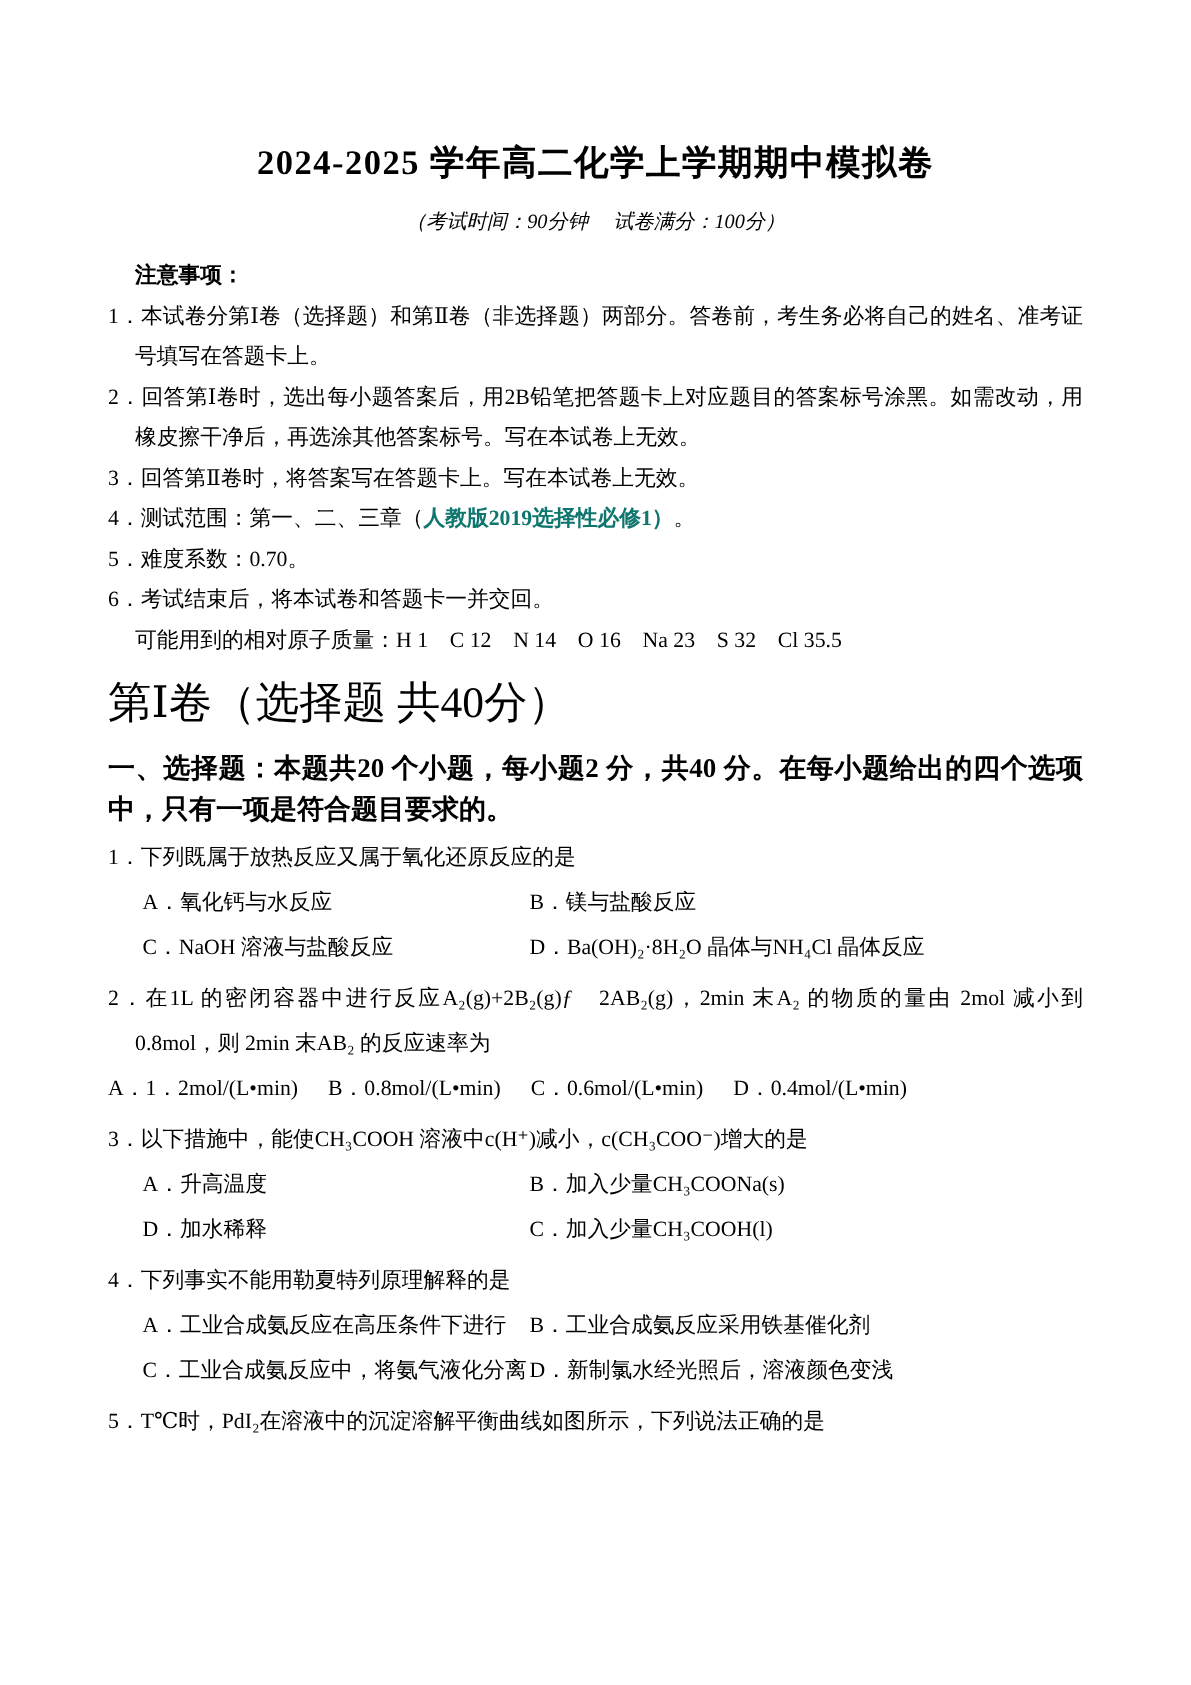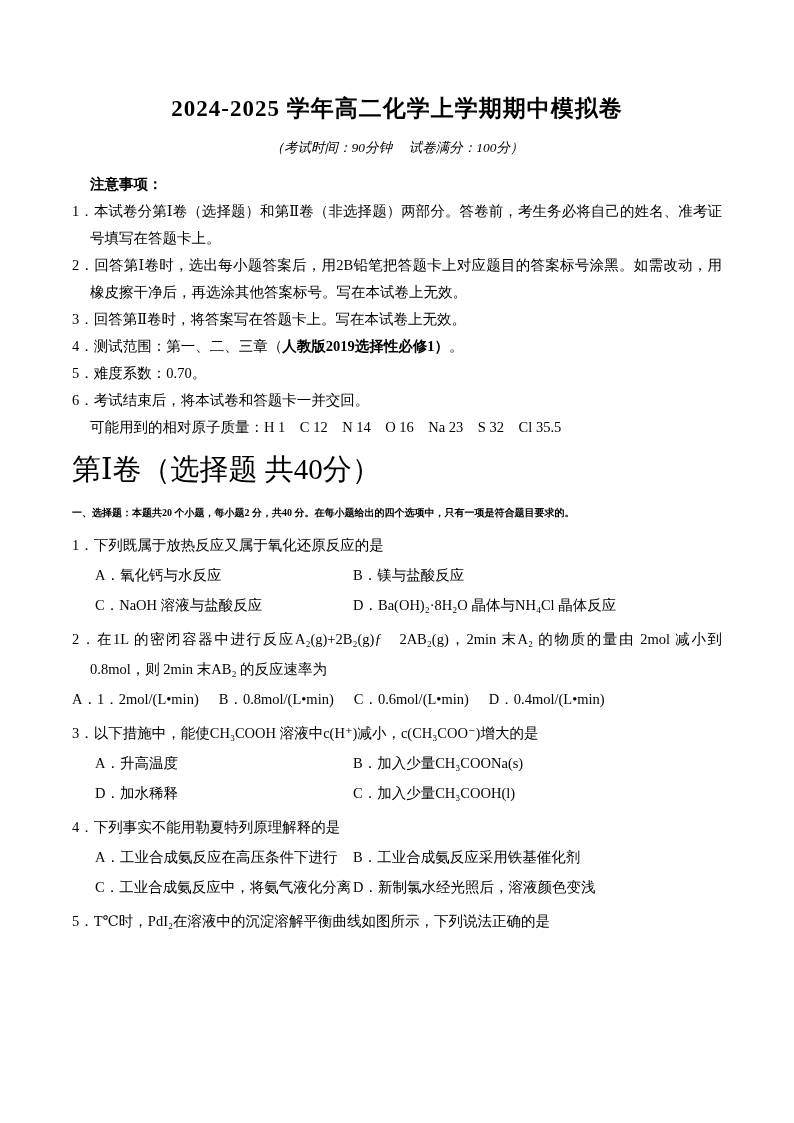--- a/index.html
+++ b/index.html
@@ -17,28 +17,28 @@
     text-align:center;font-size:13.5px;font-style:italic;
     margin:13px 0 0 0;line-height:18px;
   }
   .notice-heading{
     font-weight:700;font-size:14.5px;margin:14px 0 0 18px;line-height:27px;
   }
   .note{
     font-size:14.5px;line-height:27px;margin:0;
     padding-left:18px;text-indent:-18px;text-align:justify;
   }
-  .red{color:#000000;font-weight:700;}
+  .red{color:#0f766e;font-weight:700;}
   .atomic{margin:0 0 0 18px;font-size:14.5px;line-height:27px;}
   .section-title{
     font-size:29px;font-weight:400;
     margin:6px 0 0 0;line-height:44px;
   }
   .intro{
-    font-weight:700;font-size:10px;line-height:27px;
+    font-weight:700;font-size:18px;line-height:27px;
     margin:8px 0 0 0;text-align:justify;
   }
   .question{margin-top:4px;font-size:14.5px;}
   .q-stem{line-height:30px;margin:0;padding-left:18px;text-indent:-18px;text-align:justify;}
   .options{line-height:30px;}
   .grid2{display:grid;grid-template-columns:258px 1fr;margin-left:23px;}
   .grid2 .option{white-space:nowrap;}
   .row4{display:flex;gap:20px;margin-left:0;}
   .row4 .option{white-space:nowrap;}
   .fsym{font-style:italic;}

